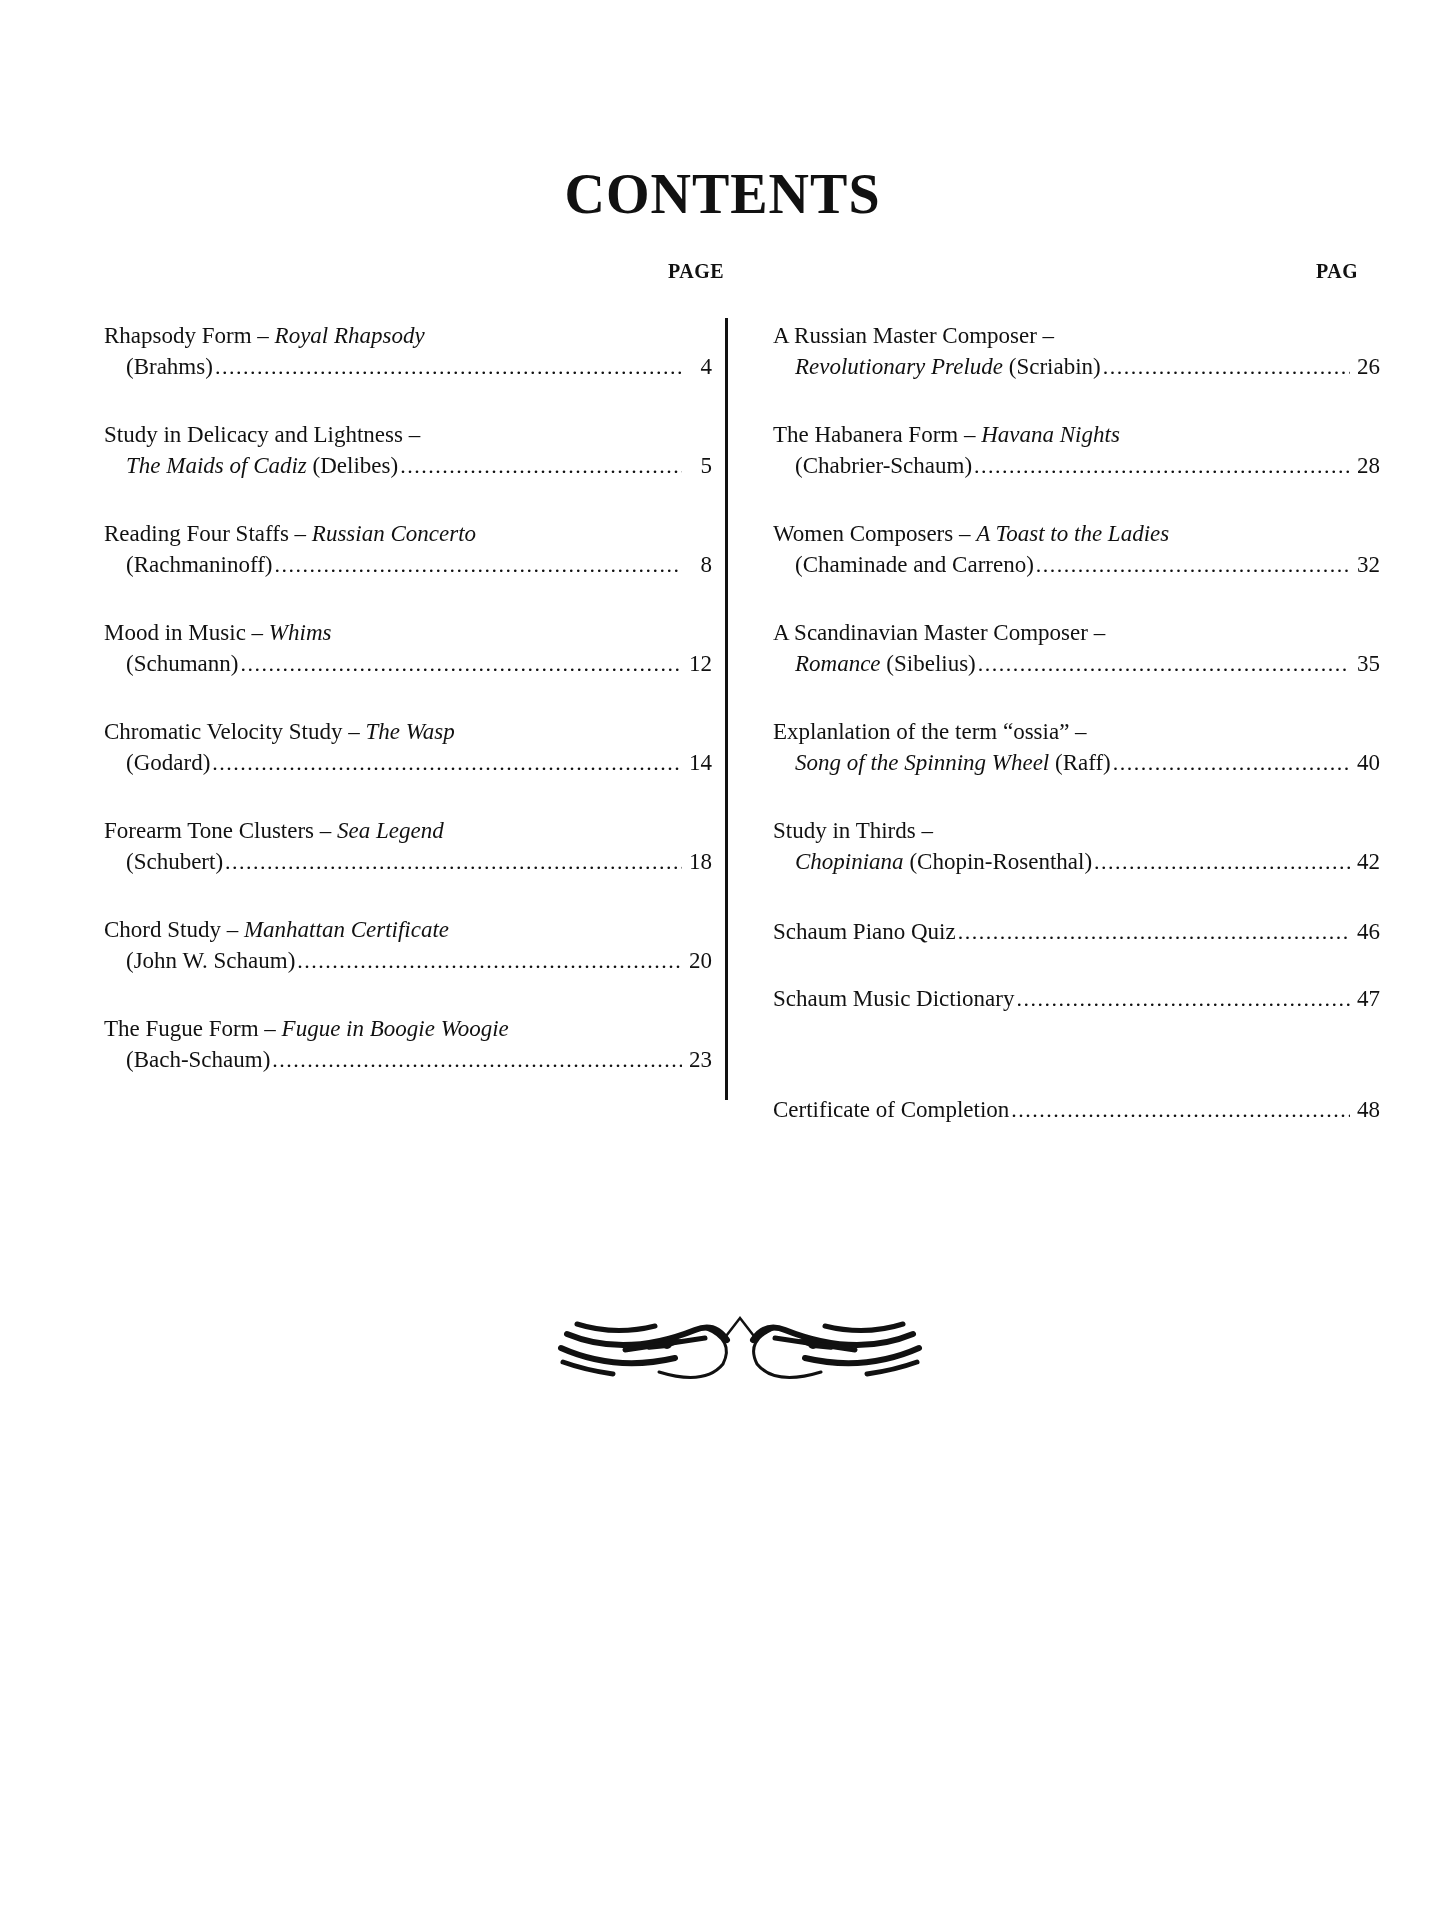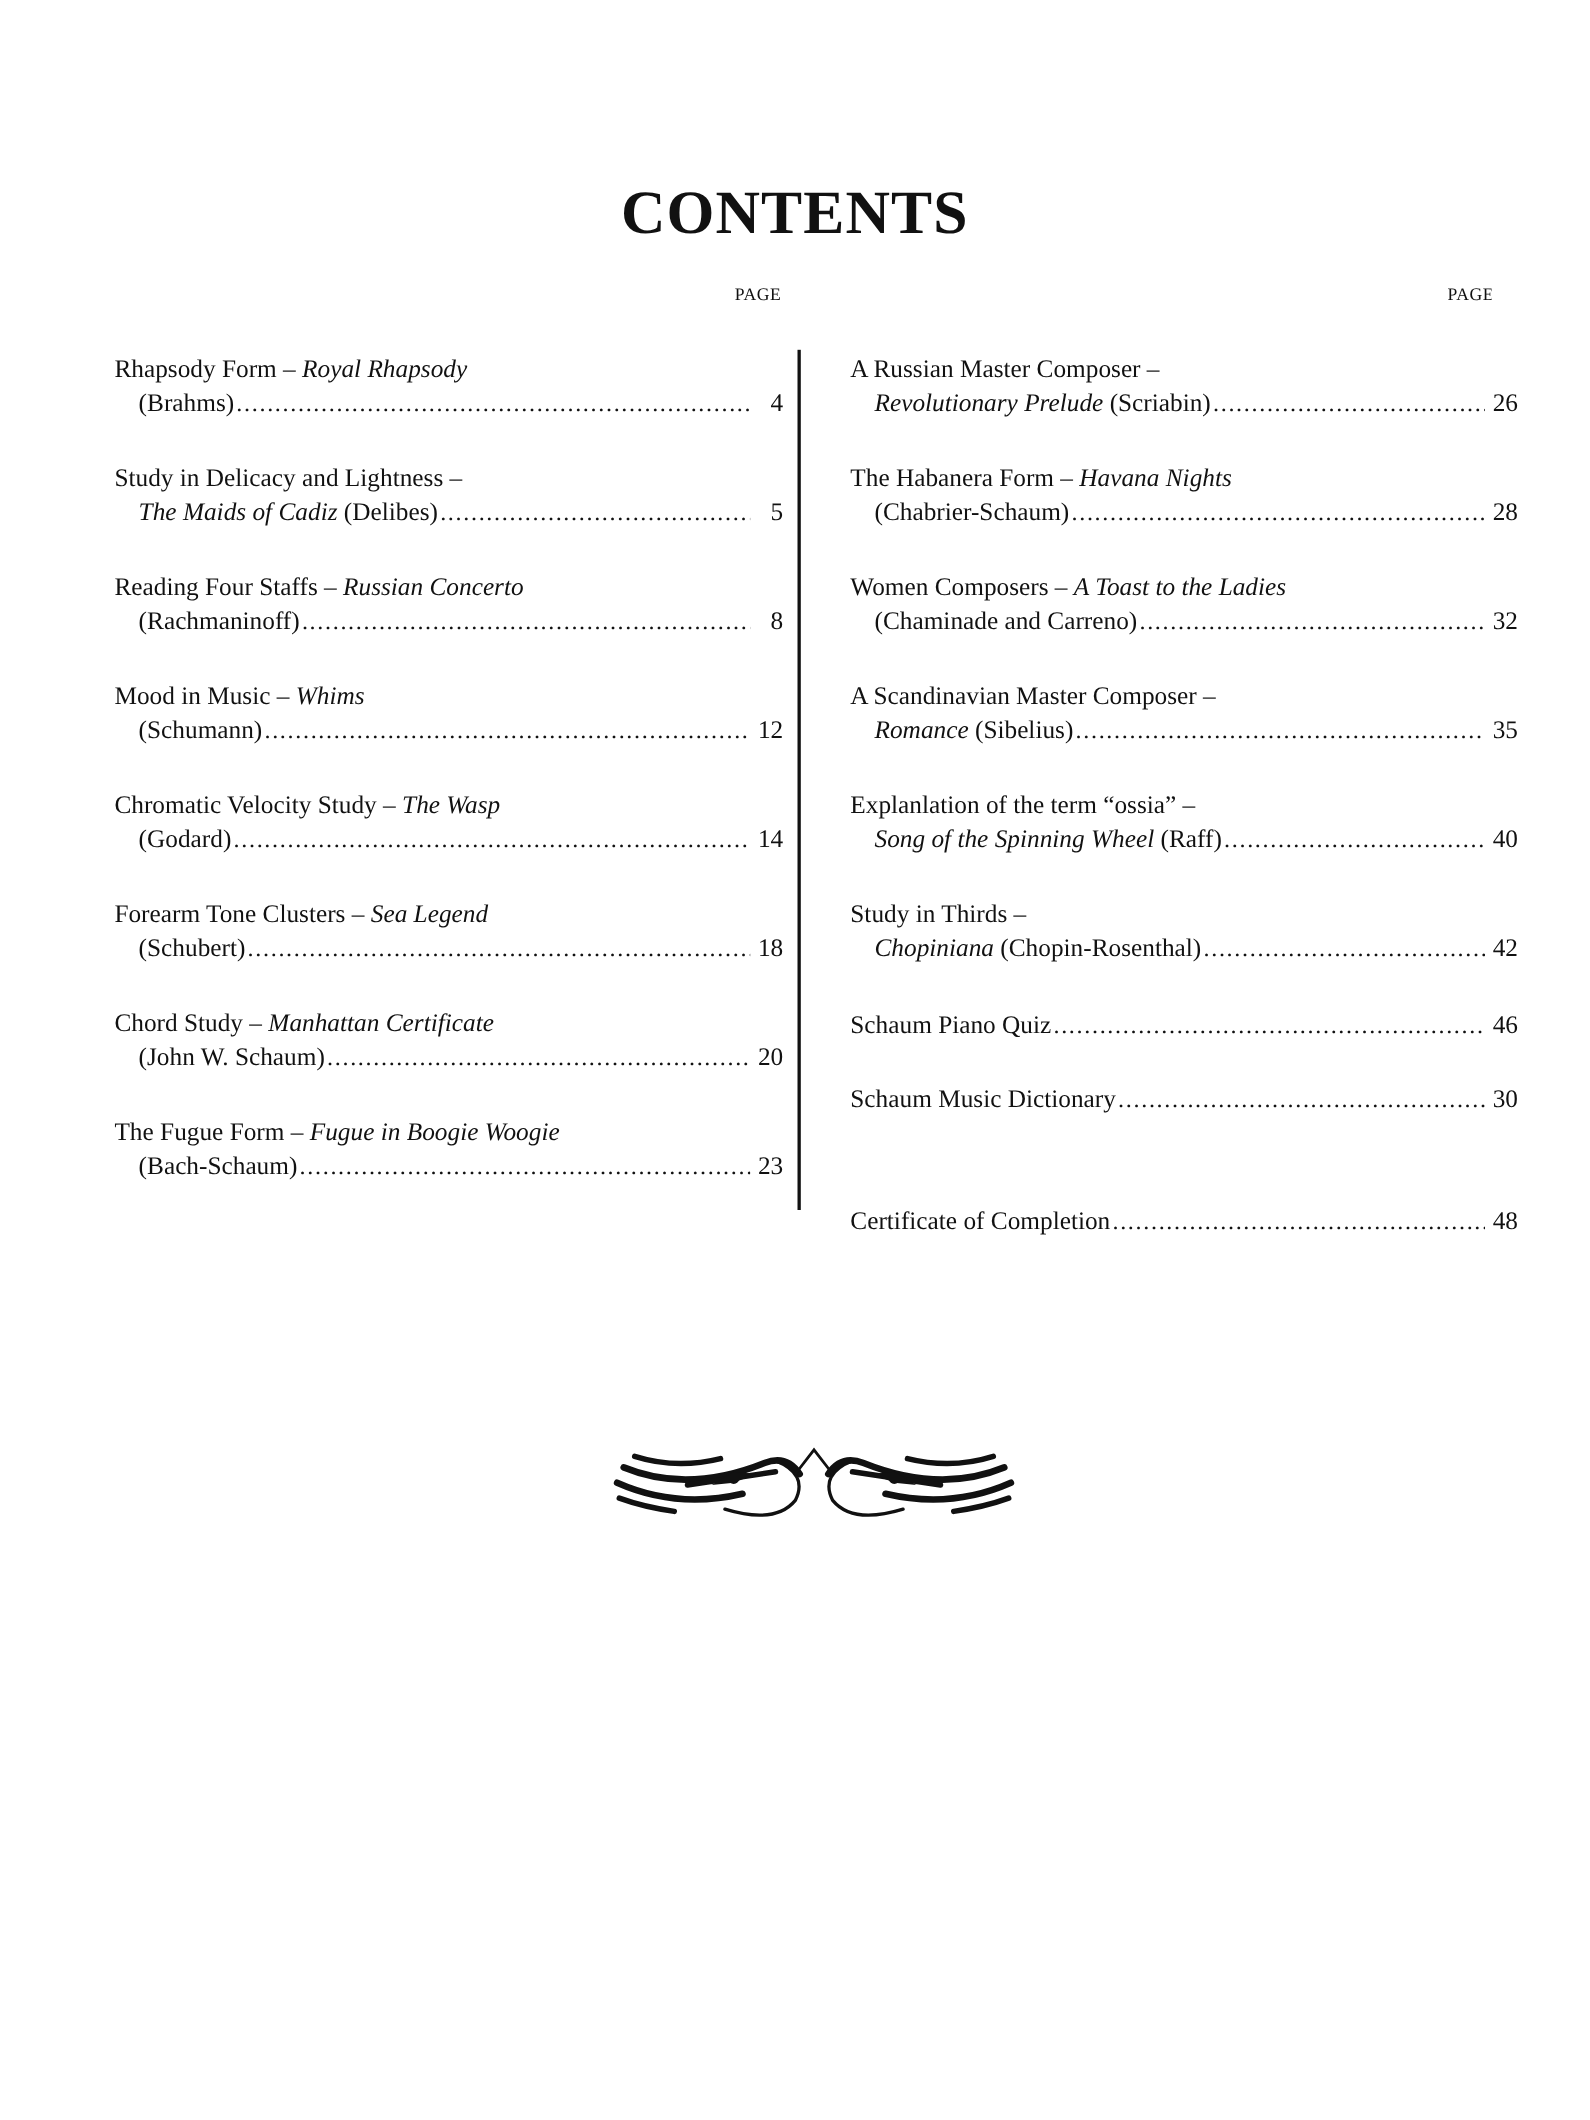--- a/index.html
+++ b/index.html
@@ -22,22 +22,22 @@
       width: 1445px;
       text-align: center;
       font-size: 56px;
       font-weight: bold;
       letter-spacing: 1px;
       line-height: 72px;
     }
     .page-label {
       position: absolute;
       top: 260px;
-      font-size: 16px;
-      font-weight: normal;
+      font-size: 20px;
+      font-weight: bold;
       letter-spacing: 0.5px;
     }
     .page-label.left { left: 668px; }
     .page-label.right { left: 1316px; width: 40px; overflow: hidden; white-space: nowrap; }
 
     .divider {
       position: absolute;
       left: 725px;
       top: 318px;
       width: 3px;
@@ -242,21 +242,21 @@
         <span>Schaum Piano Quiz</span>
         <span class="leader"></span>
         <span class="pg">46</span>
       </div>
   </div>
 
   <div class="entry single" style="top:983px;">
     <div class="line2">
         <span>Schaum Music Dictionary</span>
         <span class="leader"></span>
-        <span class="pg">30</span>
+        <span class="pg">47</span>
       </div>
   </div>
 
   <div class="entry single" style="top:1050px;margin-top:44px;">
     <div class="line2">
         <span>Certificate of Completion</span>
         <span class="leader"></span>
         <span class="pg">48</span>
       </div>
   </div>

